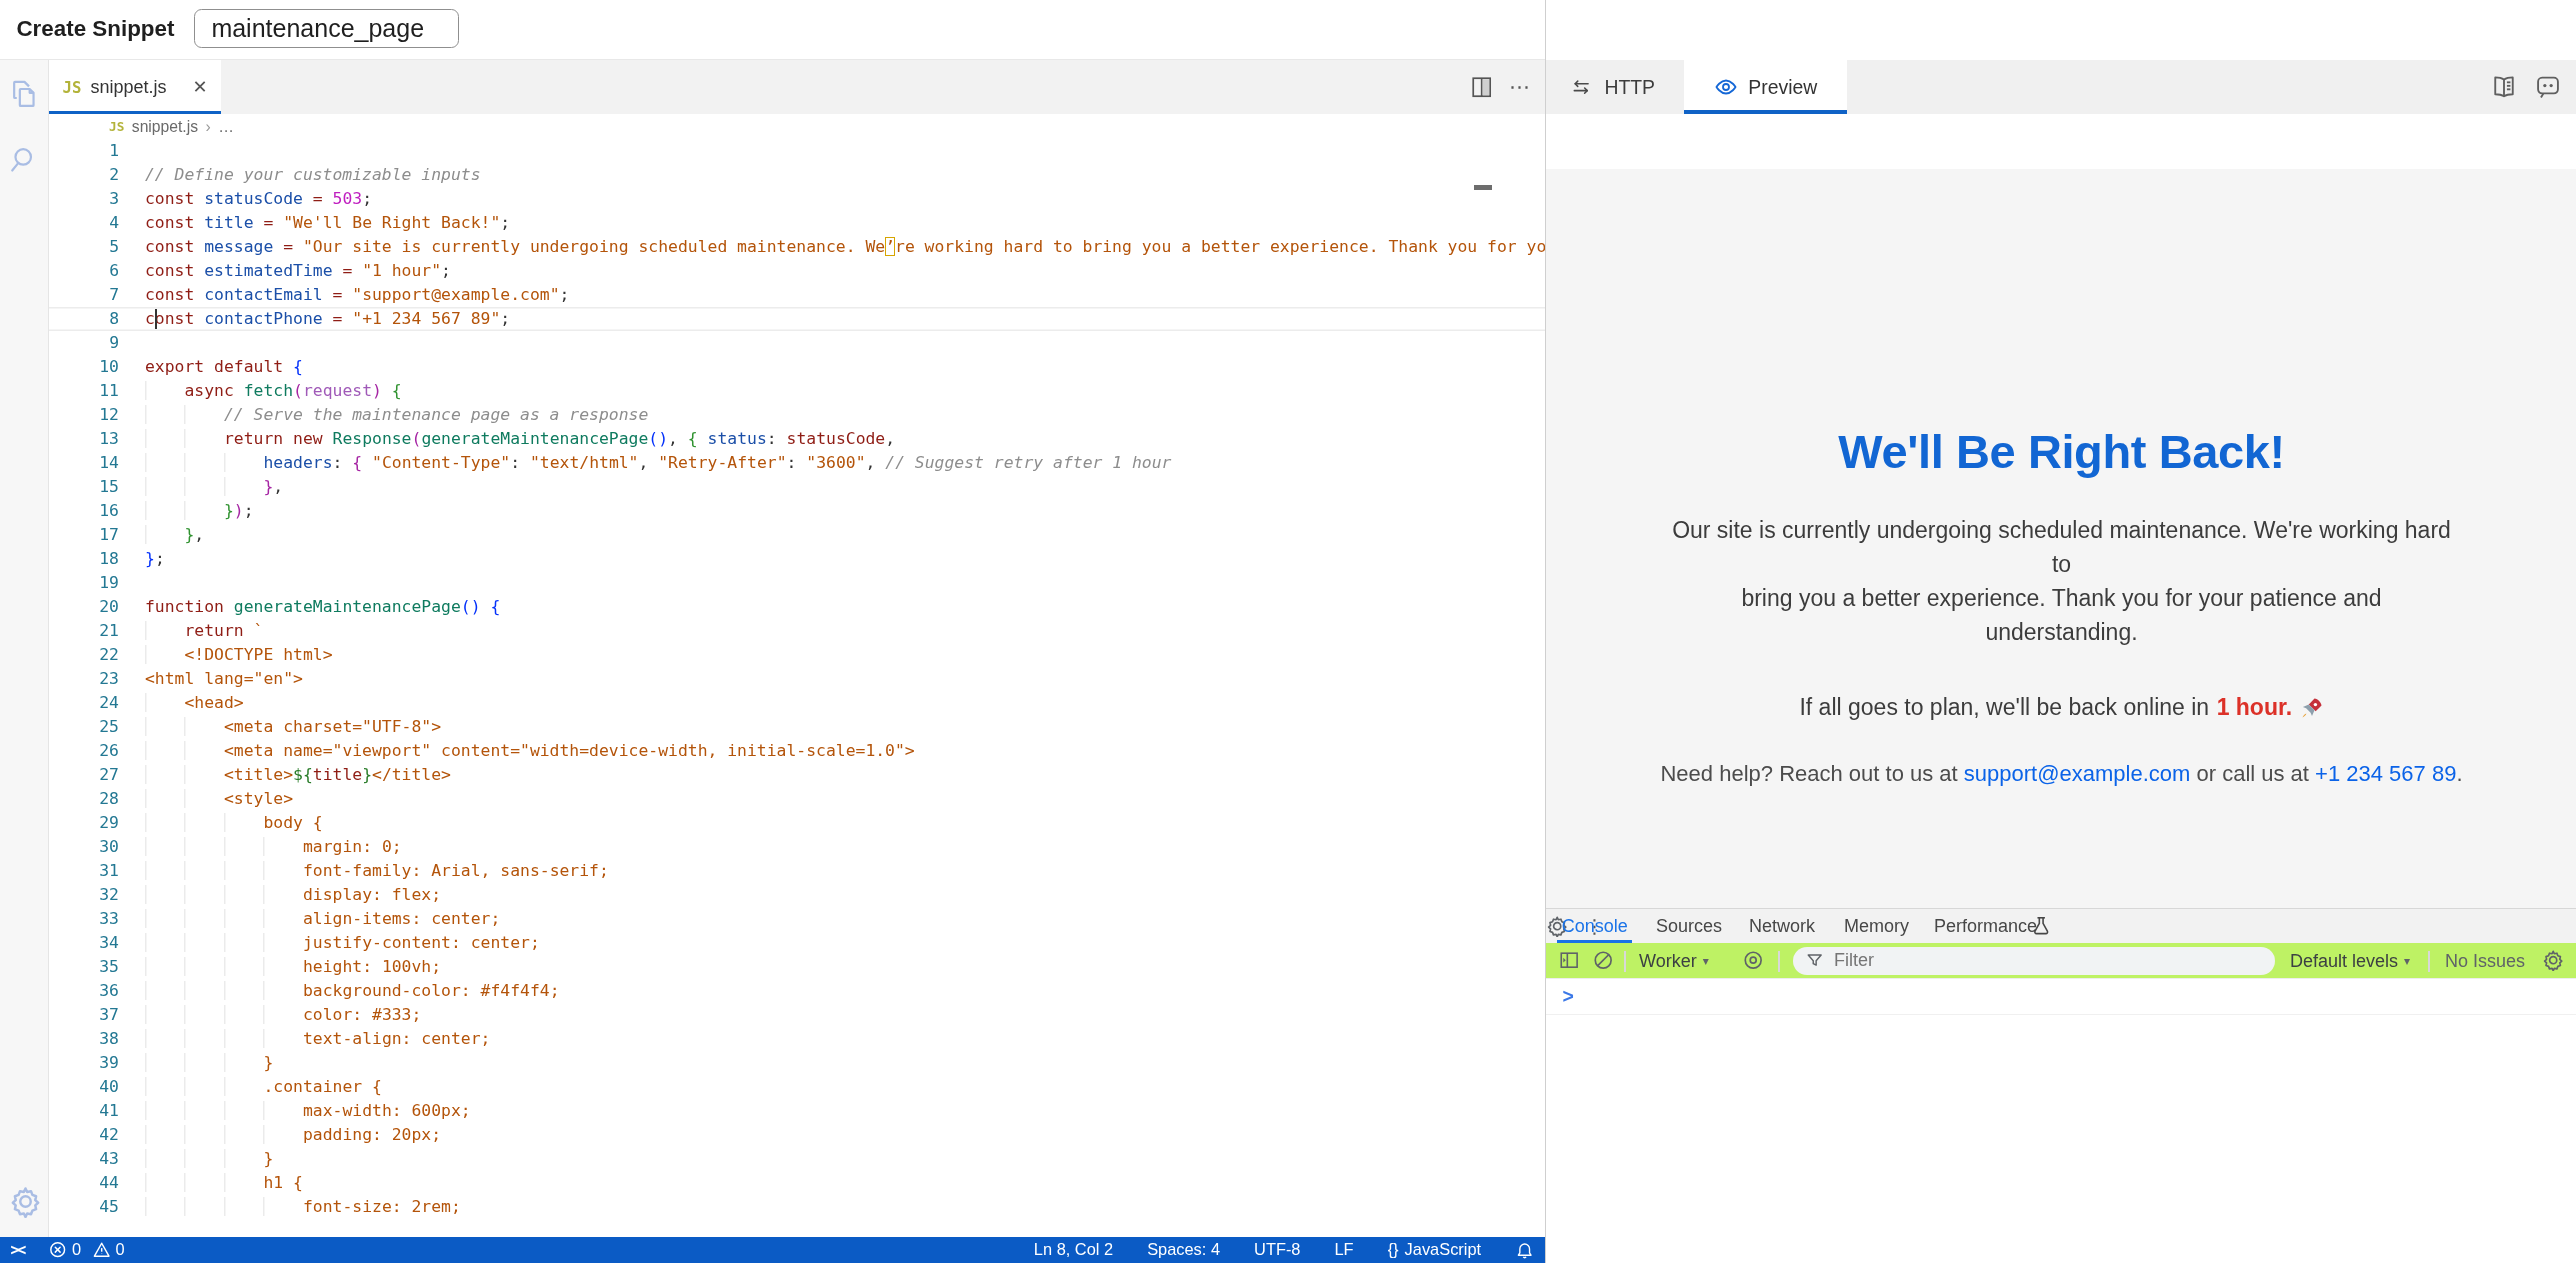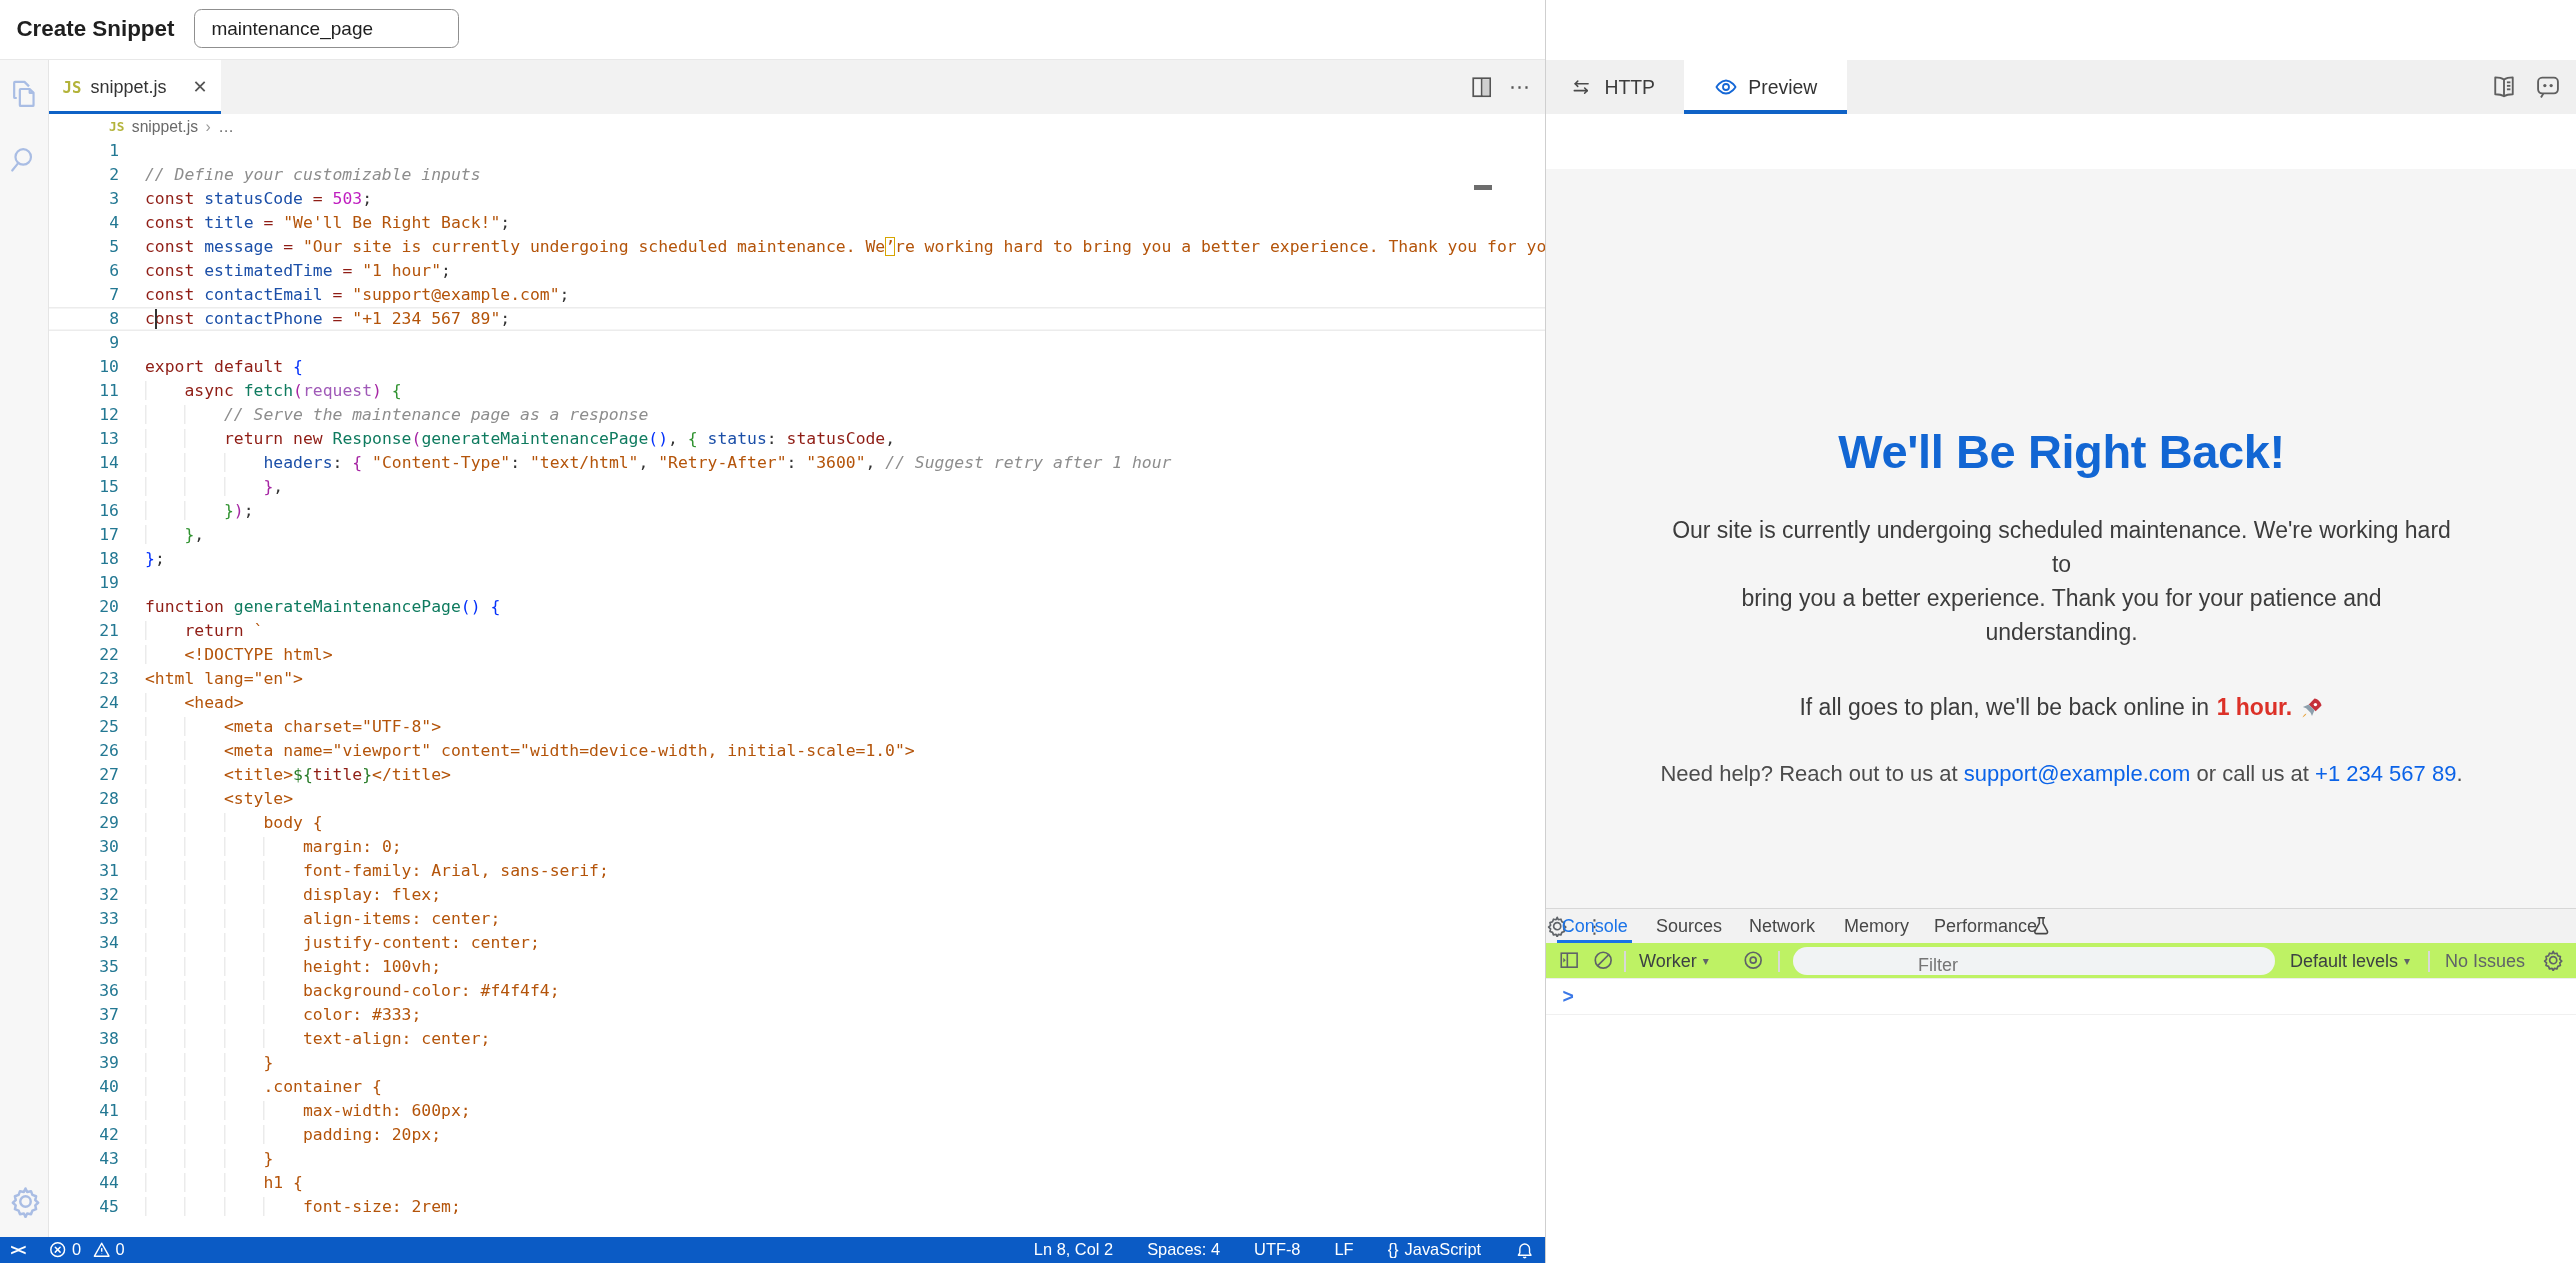--- a/index.html
+++ b/index.html
@@ -5,21 +5,21 @@
   html,body{margin:0;padding:0;background:#fff;}
   #app{position:relative;width:2576px;height:1263px;overflow:hidden;background:#fff;
        font-family:"Liberation Sans",sans-serif;-webkit-font-smoothing:antialiased;}
   .abs{position:absolute;}
   svg{display:block;}
 
   
   .top-header{left:0;top:0;width:2576px;height:60px;background:#fff;border-bottom:1.5px solid #e8e8e8;box-sizing:border-box;}
   .app-title{left:16.4px;top:0;height:58px;line-height:58px;font-size:22.4px;font-weight:bold;color:#1f1f1f;}
   .name-input{left:194px;top:9px;width:230px;height:37px;border:1.5px solid #8f8f8f;border-radius:7.5px;
-              padding:0 16.4px;font-size:19px;color:#1f1f1f;font-family:"Liberation Sans",sans-serif;outline:none;}
+              padding:0 16.4px;font-size:25px;color:#1f1f1f;font-family:"Liberation Sans",sans-serif;outline:none;}
   .btn{box-sizing:border-box;height:39px;top:10.5px;border-radius:7.5px;font-size:19.4px;display:flex;align-items:center;justify-content:center;cursor:pointer;}
   .btn-cancel{left:2153px;width:92px;background:#fff;border:1.5px solid #3a3a3a;color:#1f1f1f;}
   .btn-blue{background:#1467f2;color:#fff;border:none;}
   .btn-rule{left:2255px;width:134px;}
   .btn-deploy{left:2398px;width:129px;border-radius:7.5px 0 0 7.5px;}
   .btn-caret{left:2527px;width:39px;border-radius:0 7.5px 7.5px 0;border-left:1.5px solid rgba(255,255,255,.85);font-size:16.4px;}
 
   
   .editor-pane{left:0;top:60px;width:1545px;height:1177px;background:#fff;overflow:hidden;}
   .activity-bar{left:0;top:0;width:49px;height:1177px;background:#f7f7f7;border-right:1.5px solid #e5e5e5;box-sizing:border-box;}
@@ -84,21 +84,21 @@
   .dt-tabs{left:0;top:0;width:1031px;height:34px;background:#f2f2f2;}
   .dt-tab{top:0;height:34px;line-height:34px;font-size:18px;color:#474747;cursor:pointer;}
   .dt-tab.active{color:#1a73e8;}
   .dt-active-underline{height:3px;background:#1a73e8;bottom:0;}
   .dt-tabs-icons{right:12px;top:0;height:34px;display:flex;align-items:center;gap:16.4px;color:#5f6368;}
   .dt-toolbar{left:0;top:34px;width:1031px;height:36px;background:#bef264;border-bottom:1.5px solid #ededed;box-sizing:border-box;}
   .dt-sep{top:7.5px;width:1.5px;height:21px;background:#d8d8d8;}
   .dt-ico{top:6px;width:24px;height:24px;color:#5f6368;cursor:pointer;}
   .dt-label{top:0;height:36px;line-height:36px;font-size:18px;color:#3c4043;cursor:pointer;display:flex;align-items:center;gap:6px;}
   .dt-caret{font-size:12px;color:#5f6368;}
-  .filter-pill{left:247px;top:3.7px;width:482px;height:28px;background:#f1f3f4;border-radius:14px;display:flex;align-items:center;padding:0 12px;box-sizing:border-box;gap:7.5px;flex-direction:column;}
+  .filter-pill{left:247px;top:3.7px;width:482px;height:28px;background:#f1f3f4;border-radius:14px;display:flex;align-items:center;padding:0 12px;box-sizing:border-box;gap:7.5px;}
   .filter-input{flex:1;border:none;background:transparent;outline:none;font-size:18px;color:#5f6368;font-family:"Liberation Sans",sans-serif;}
   .prompt-row{left:0;top:70px;width:1031px;height:36px;border-bottom:1.5px solid #f0f0f0;box-sizing:border-box;}
   .prompt-chevron{left:16.4px;top:6px;font-size:19.4px;font-weight:bold;color:#3b78e7;}
 </style>
 </head>
 <body>
 
 <div id="app">
 
   <div class="abs top-header">

